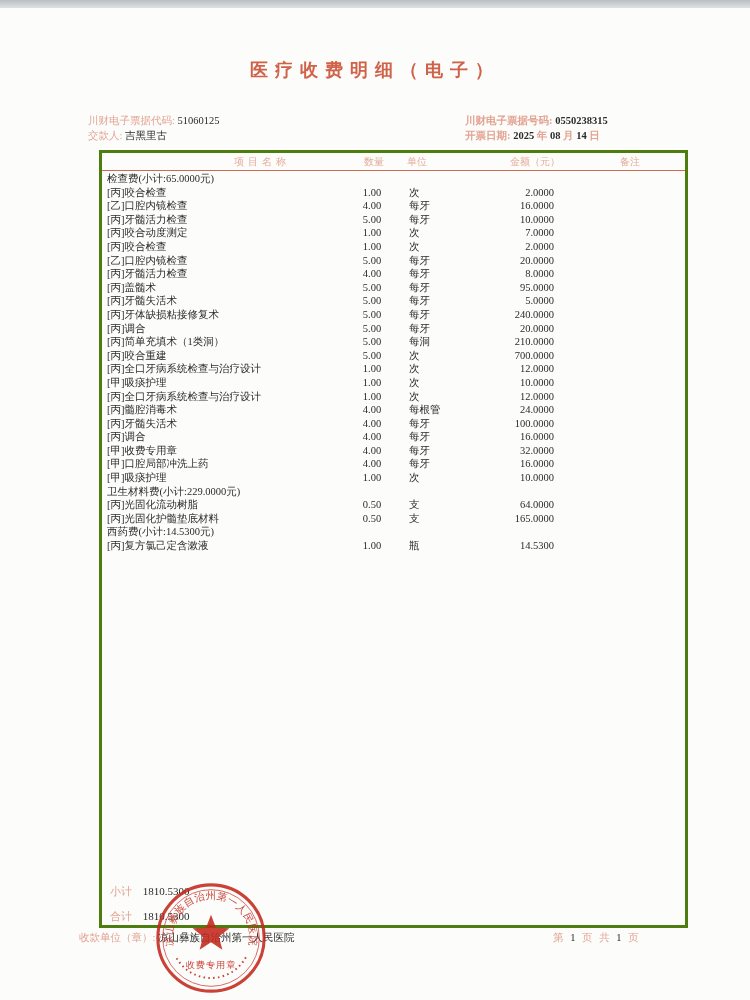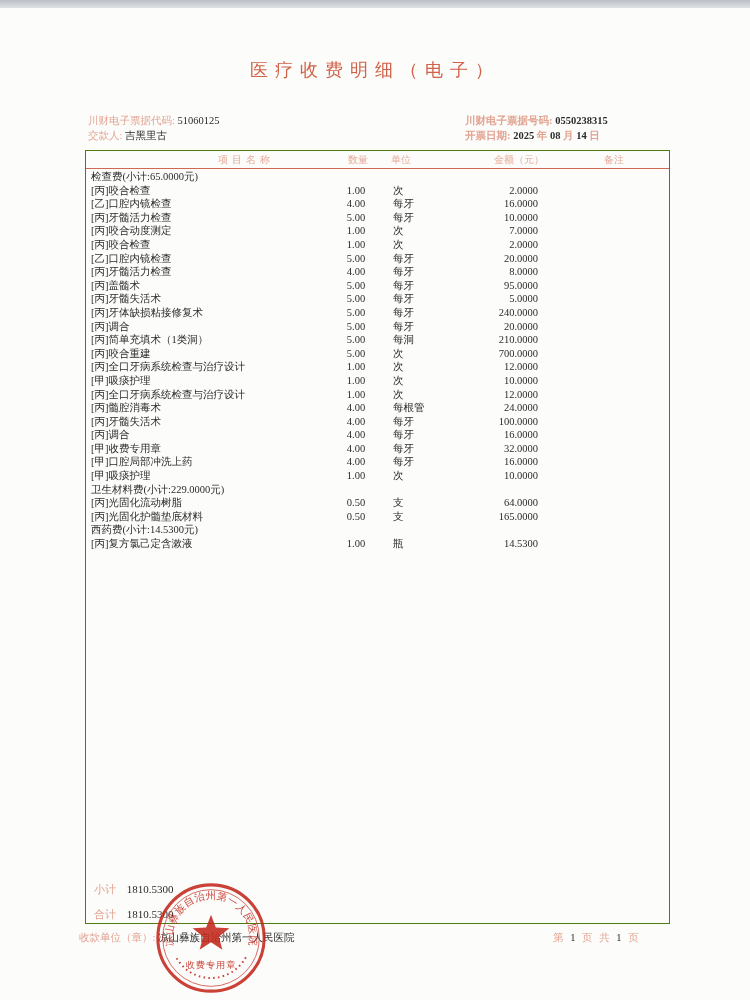--- a/index.html
+++ b/index.html
@@ -1,30 +1,30 @@
 <!DOCTYPE html>
 <html><head>
 <meta charset="utf-8">
 <style>
   html,body{margin:0;padding:0;background:#ffffff;}
   .page{position:relative;width:750px;height:1000px;background:#fcfcfb;overflow:hidden;
         font-family:"Liberation Serif","DejaVu Serif",serif;color:#2b2b2b;}
   .top-edge{position:absolute;left:0;top:0;width:750px;height:8px;
             background:linear-gradient(#b9bfc4,#dfe2e4);}
   .title{position:absolute;left:0;top:58px;width:750px;margin:0;text-align:center;
-         font-size:18px;font-weight:normal;letter-spacing:7px;color:#cf6248;}
+         font-size:18px;font-weight:bold;letter-spacing:7px;color:#cf6248;}
   .lbl{color:#e2a391;}
   .val{color:#2b2b2b;}
   .meta{position:absolute;left:0;top:113px;width:750px;font-size:10.5px;}
   .meta-left{position:absolute;left:88px;top:0;}
   .meta-right{position:absolute;left:465px;top:0;font-weight:bold;}
   .meta-line{height:15px;line-height:15px;white-space:nowrap;}
   
-  .table-box{position:absolute;left:85px;top:150px;width:583px;height:772px;
-             border:1px solid #4d7c0f;}
+  .table-box{position:absolute;left:99px;top:150px;width:583px;height:772px;
+             border:3px solid #4d7c0f;}
   .thead{position:relative;height:17px;border-bottom:1px solid #cd6a51;font-size:10px;color:#e6ab99;}
   .th{position:absolute;top:2px;white-space:nowrap;}
   .th-name{left:60px;width:200px;text-align:center;letter-spacing:4px;}
   .th-qty{left:262px;}
   .th-unit{left:305px;}
   .th-amount{left:388px;width:90px;text-align:center;}
   .th-remark{left:518px;}
   .rows{position:absolute;left:0;top:19px;width:583px;}
   .row{position:relative;height:13.6px;font-size:10.5px;line-height:13.6px;white-space:nowrap;}
   .c-name{position:absolute;left:5px;}

